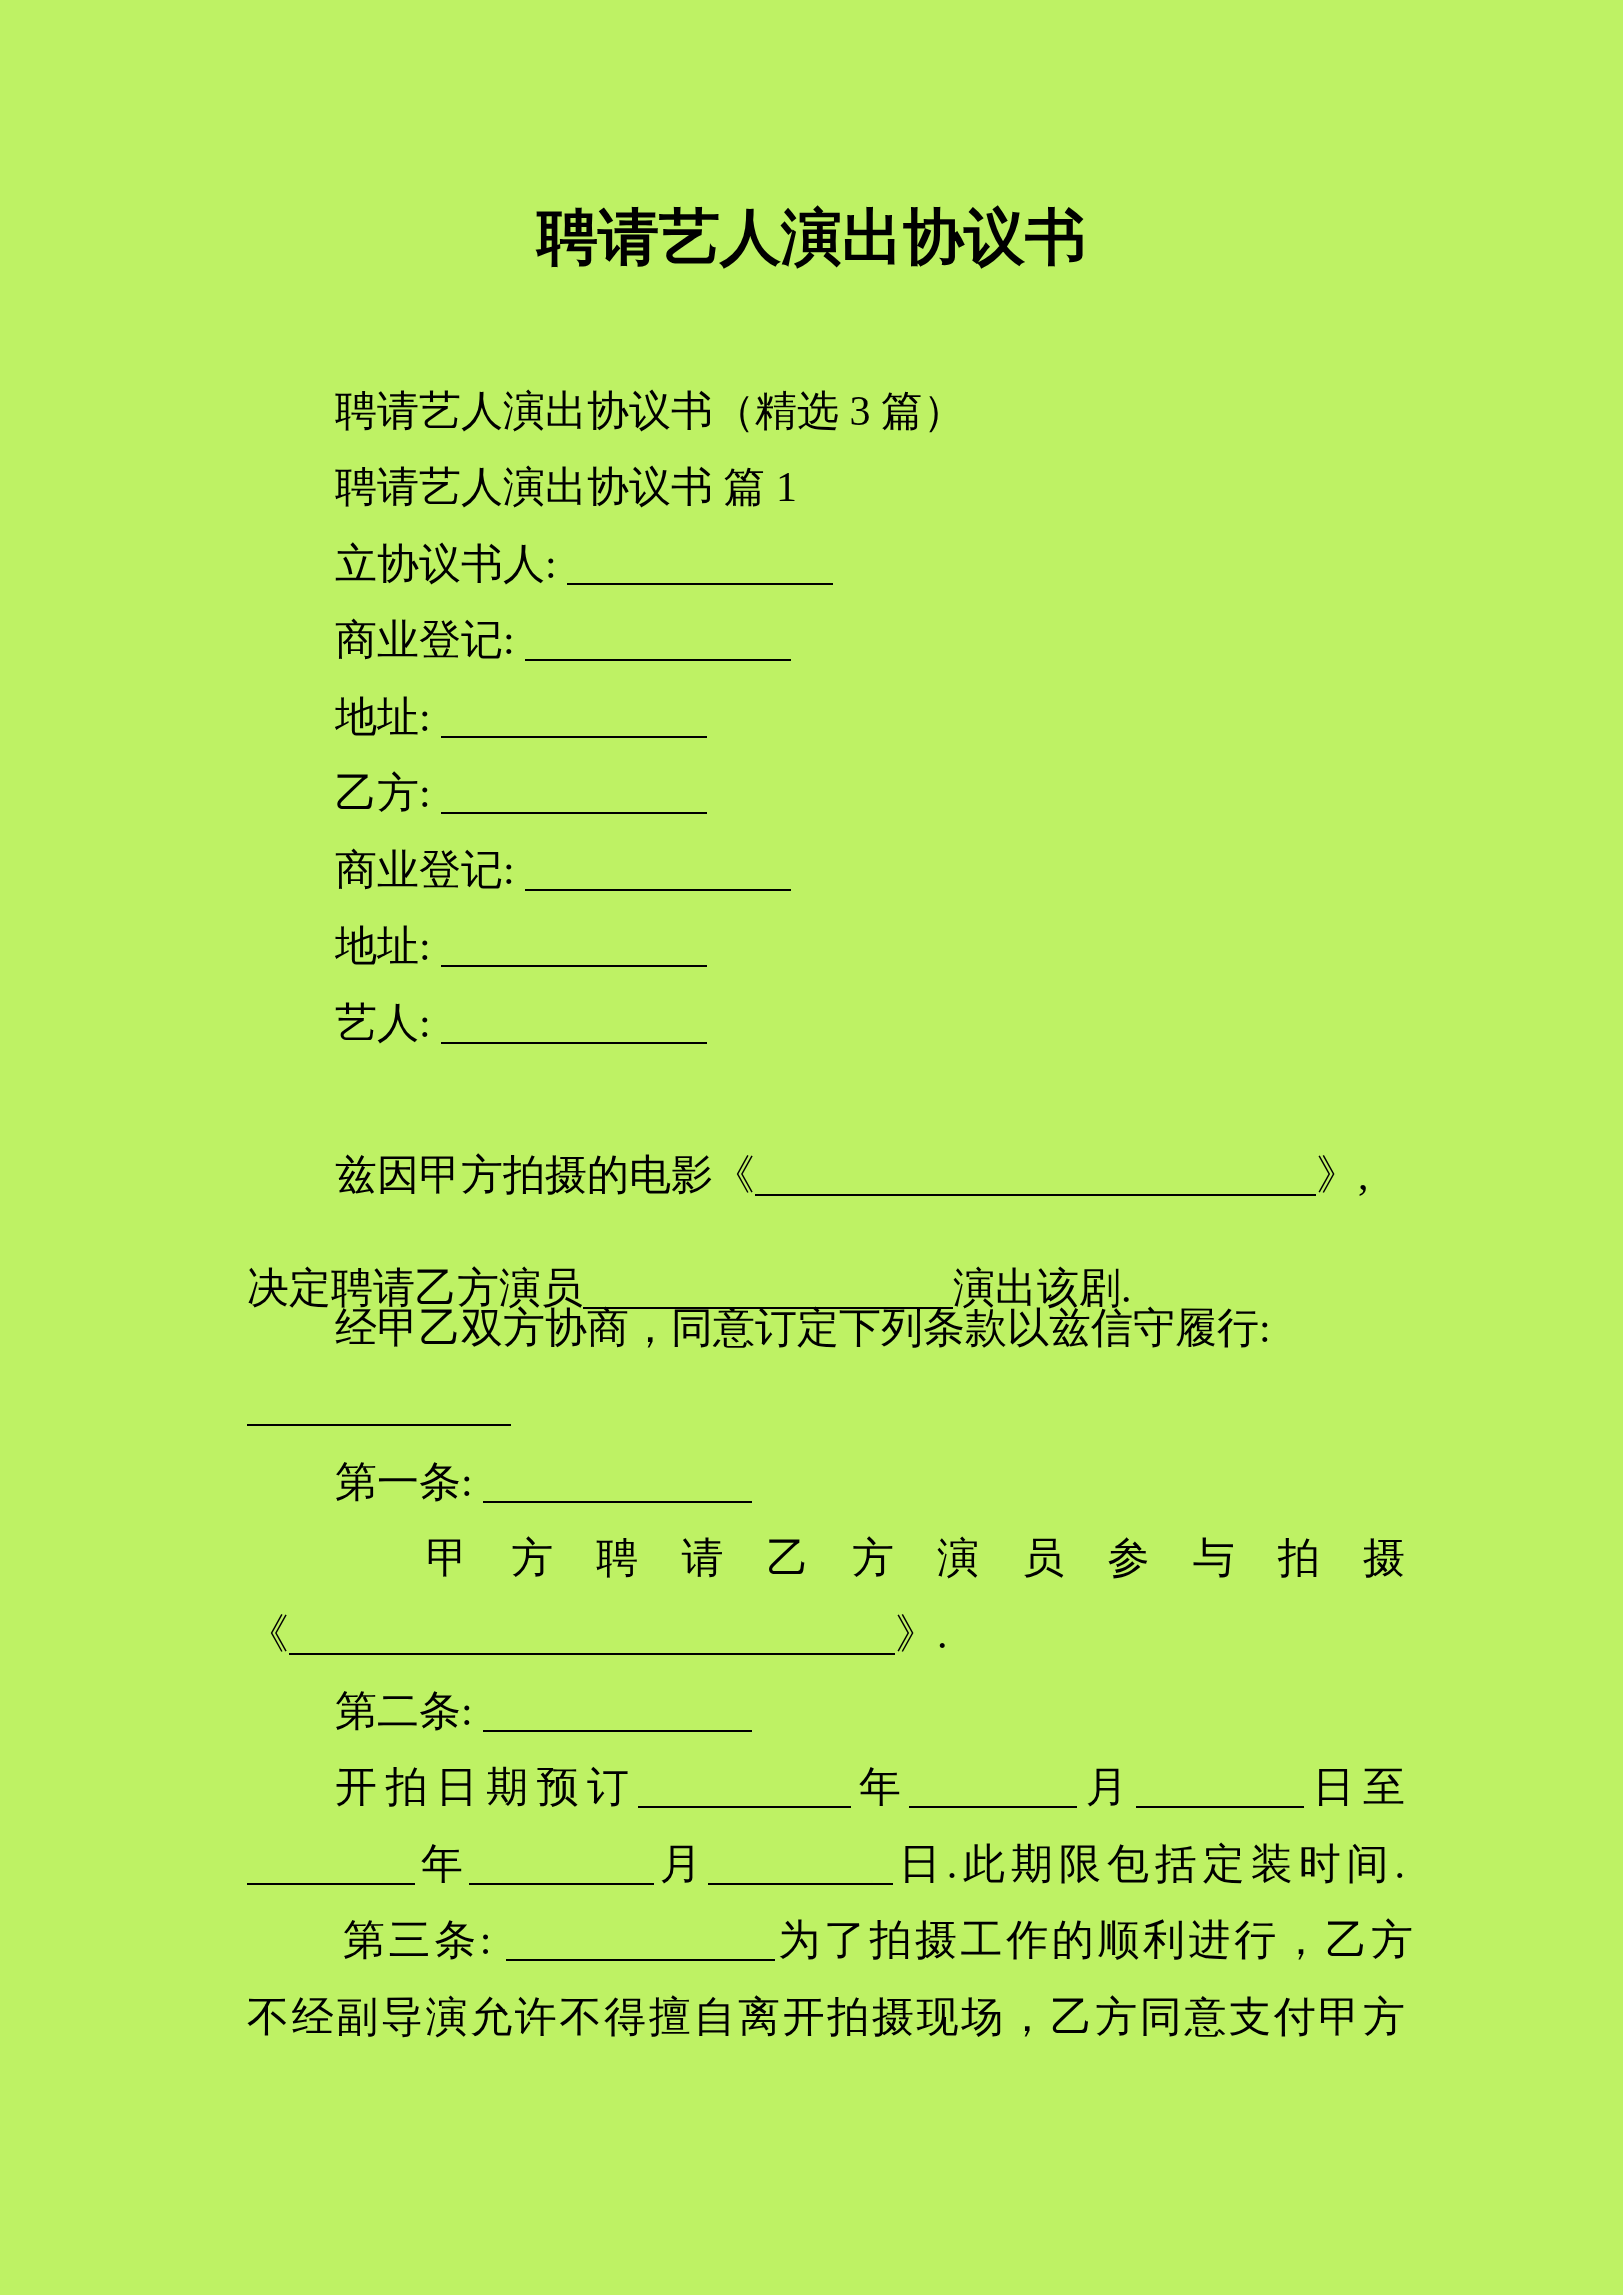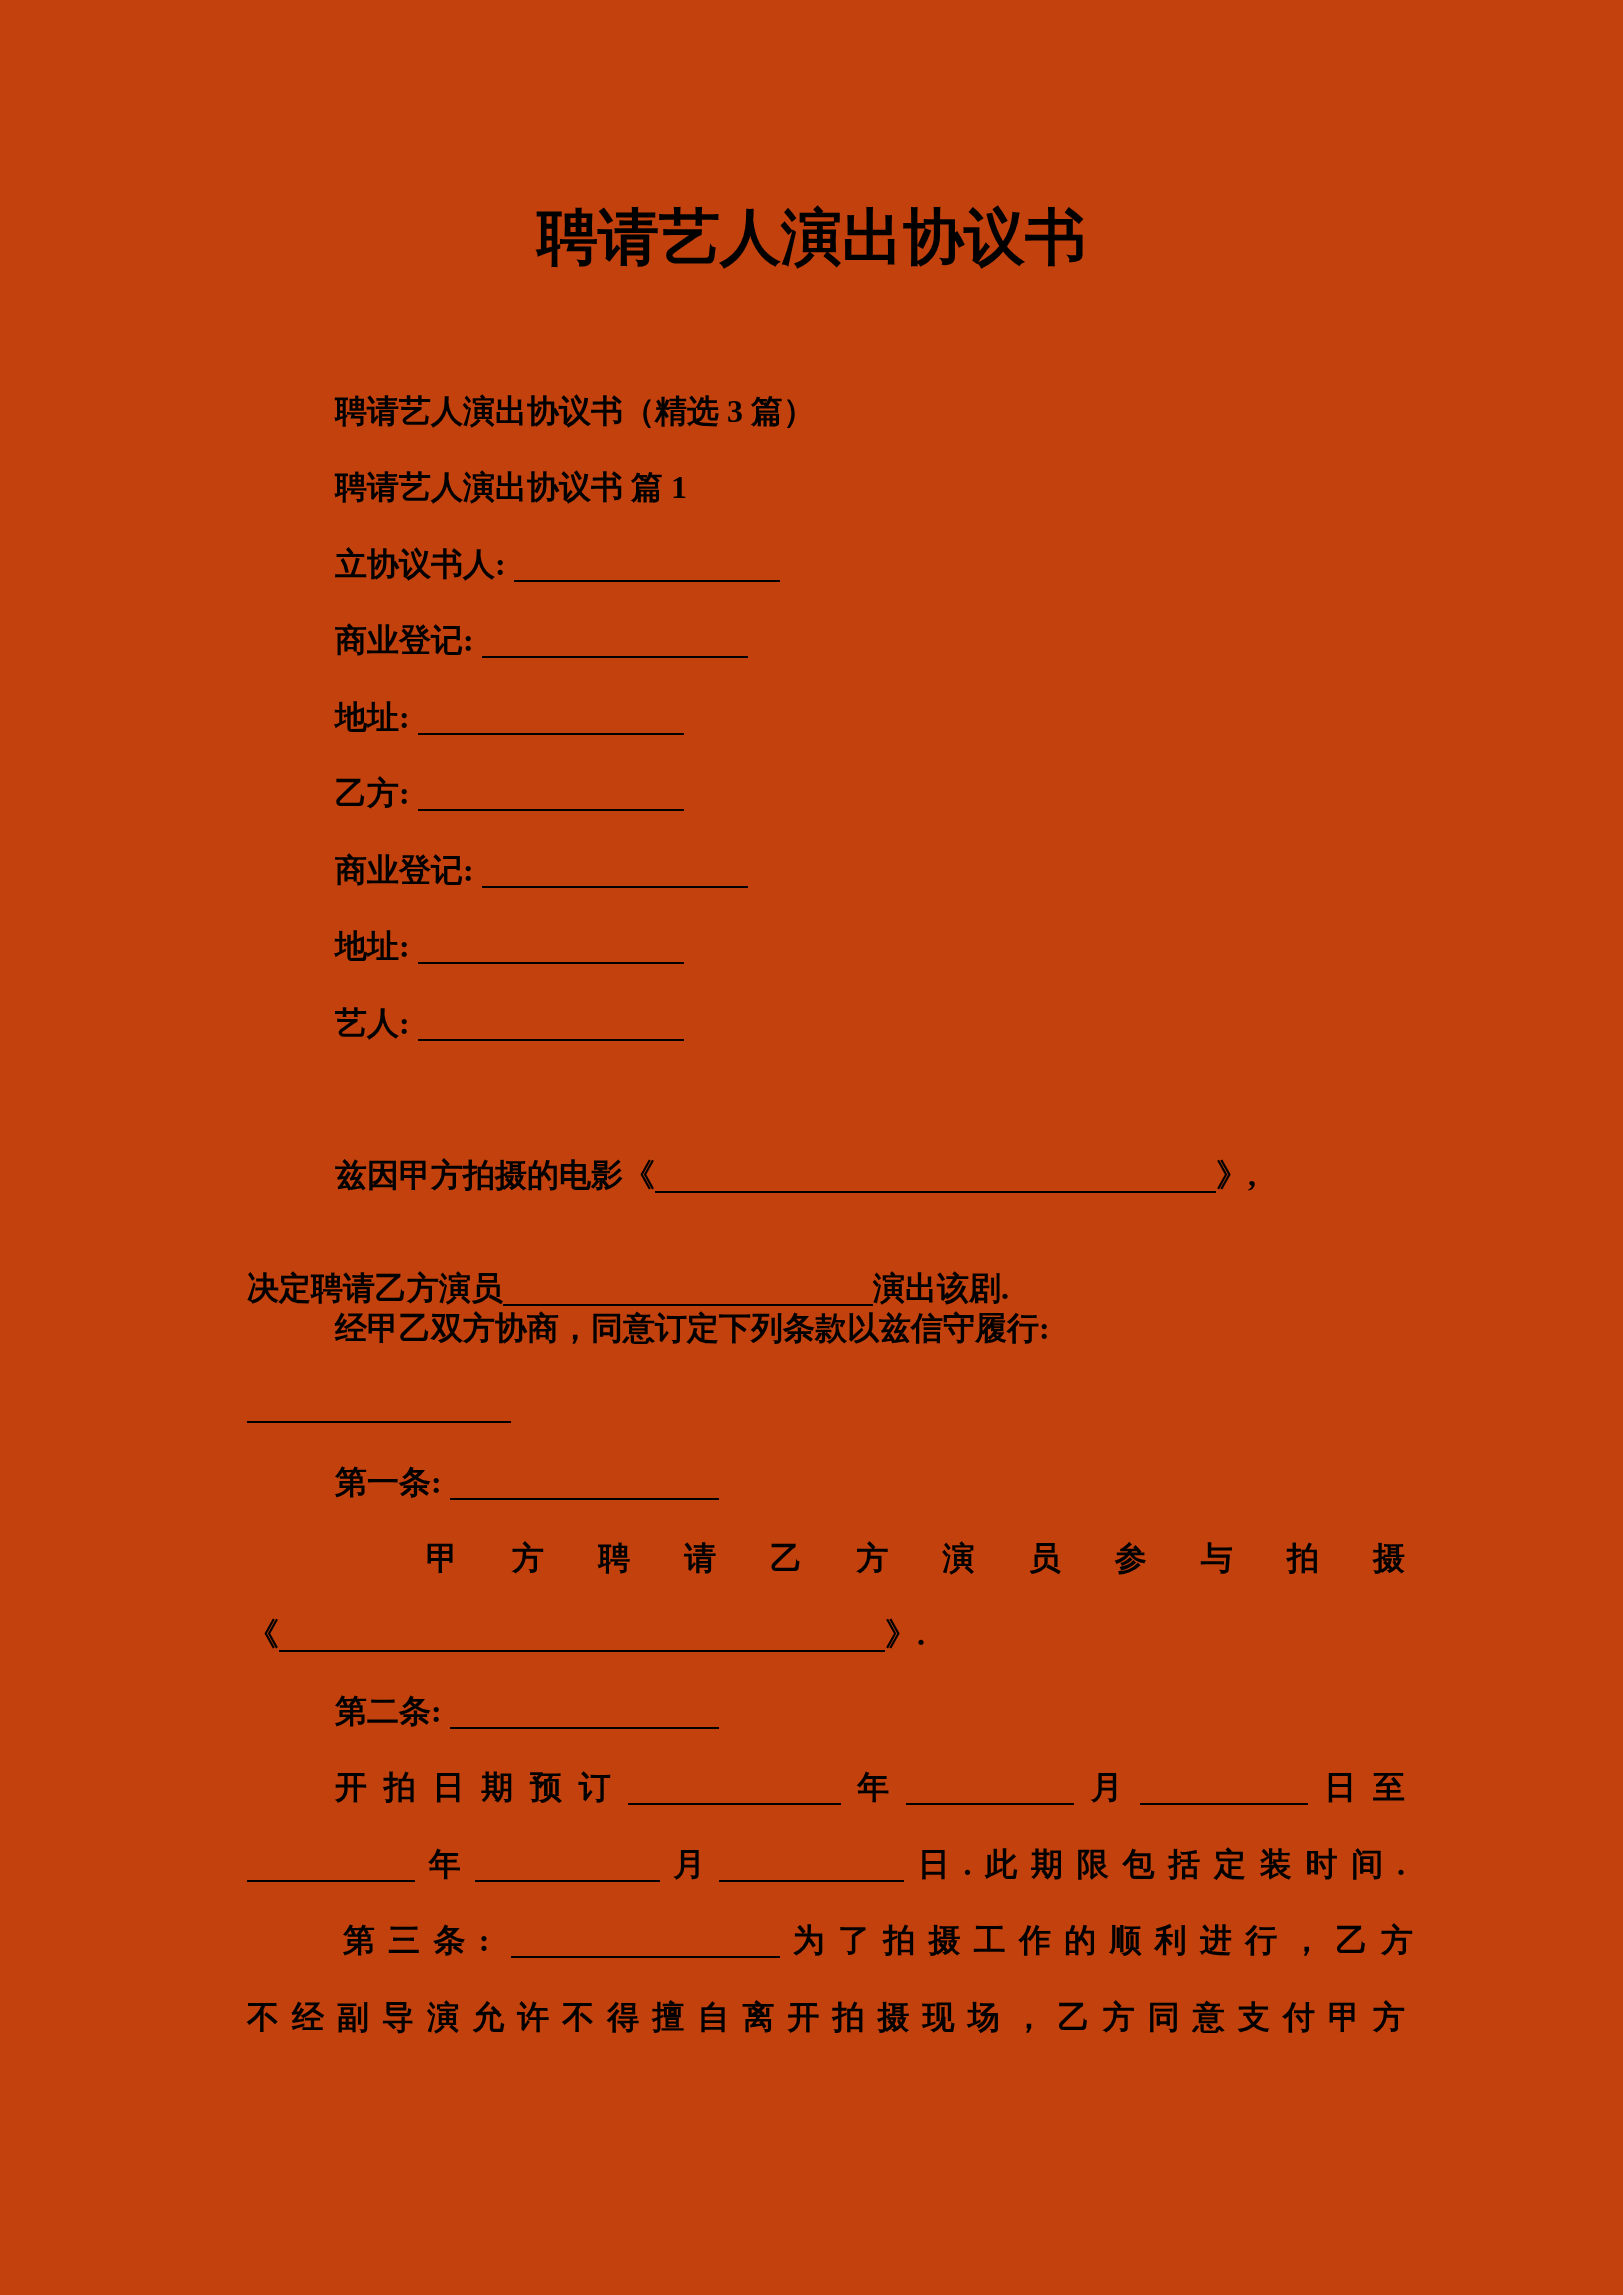--- a/index.html
+++ b/index.html
@@ -13,41 +13,41 @@
     position: relative;
     font-family: "Liberation Serif", "DejaVu Serif", serif;
     color: #000000;
     overflow: hidden;
   }
   .page {
     position: absolute;
     left: 0; top: 0;
     width: 1623px;
     height: 2295px;
-    background: #c2410c;
+    background: #bef264;
   }
   .title {
     position: absolute;
     top: 198px;
     left: 0;
     width: 1623px;
     height: 79px;
     line-height: 79px;
     margin: 0;
     text-align: center;
     font-size: 61px;
     font-weight: 700;
     white-space: nowrap;
   }
   .ln {
     position: absolute;
     height: 76px;
     line-height: 76px;
-    font-size: 32px;
-    font-weight: 700;
+    font-size: 42px;
+    font-weight: 400;
     white-space: nowrap;
   }
   .just {
     text-align: justify;
     text-align-last: justify;
     text-justify: inter-character;
   }
   .bl {
     display: inline-block;
     height: 1em;

